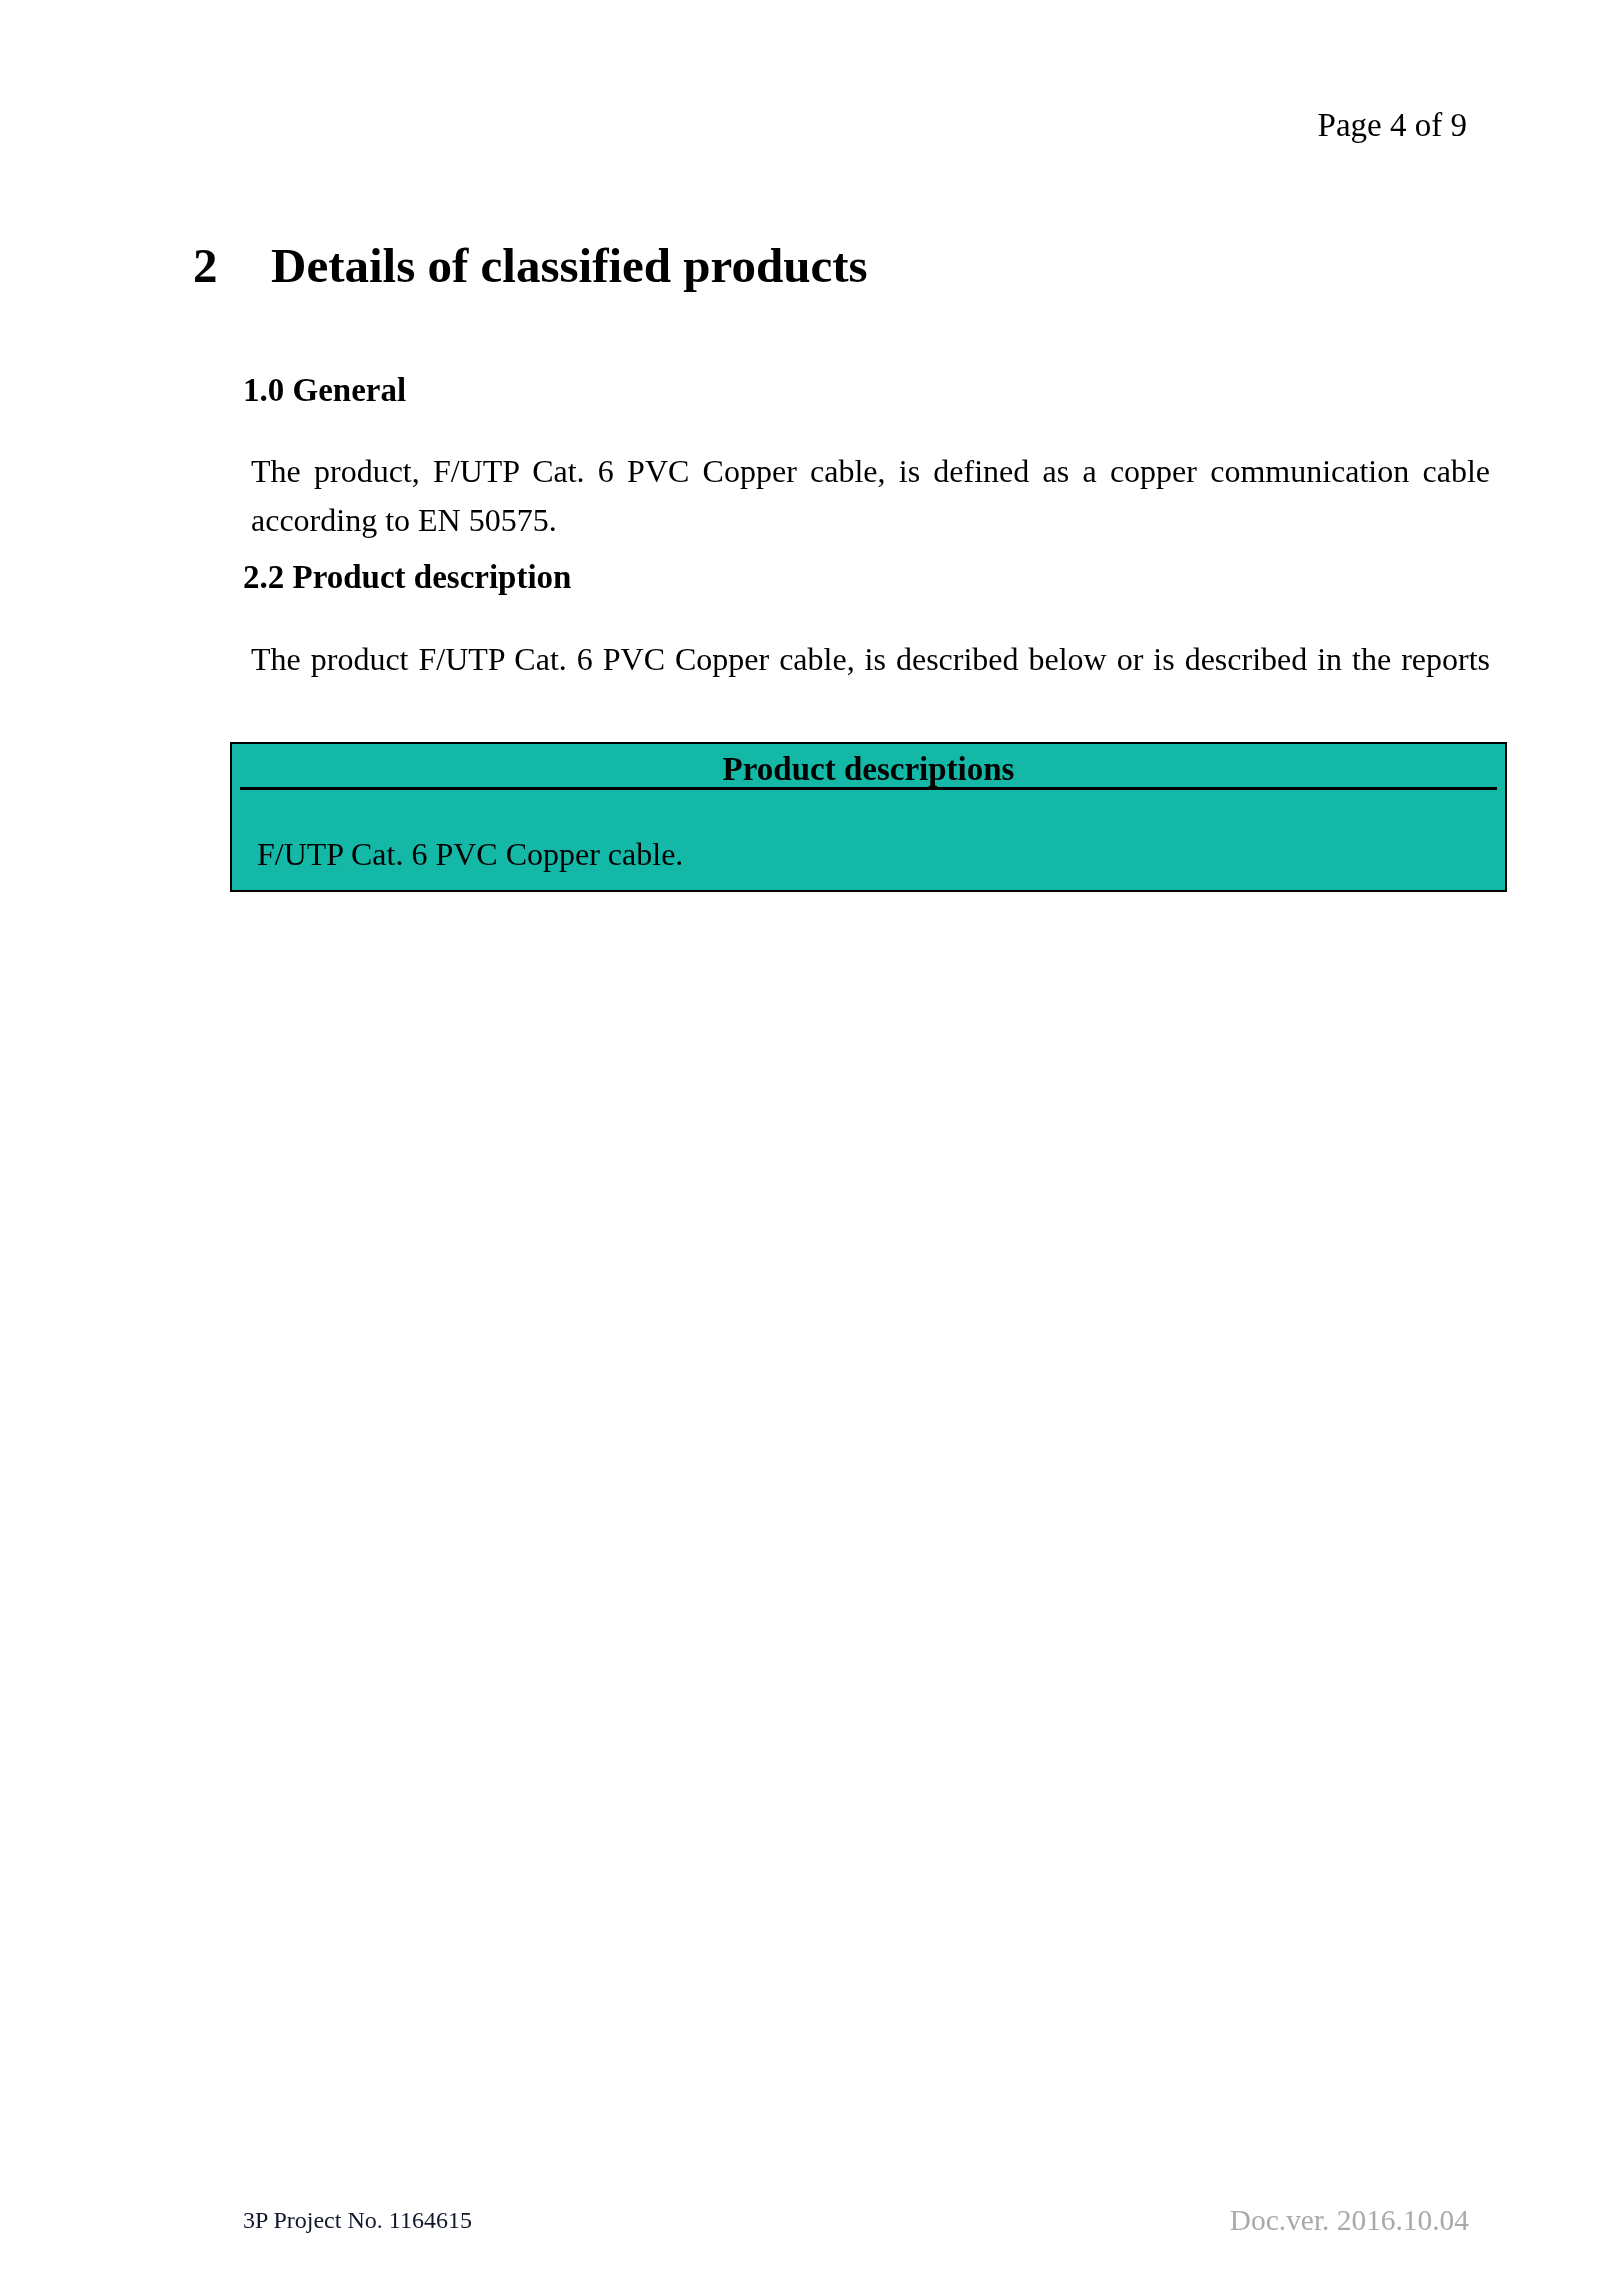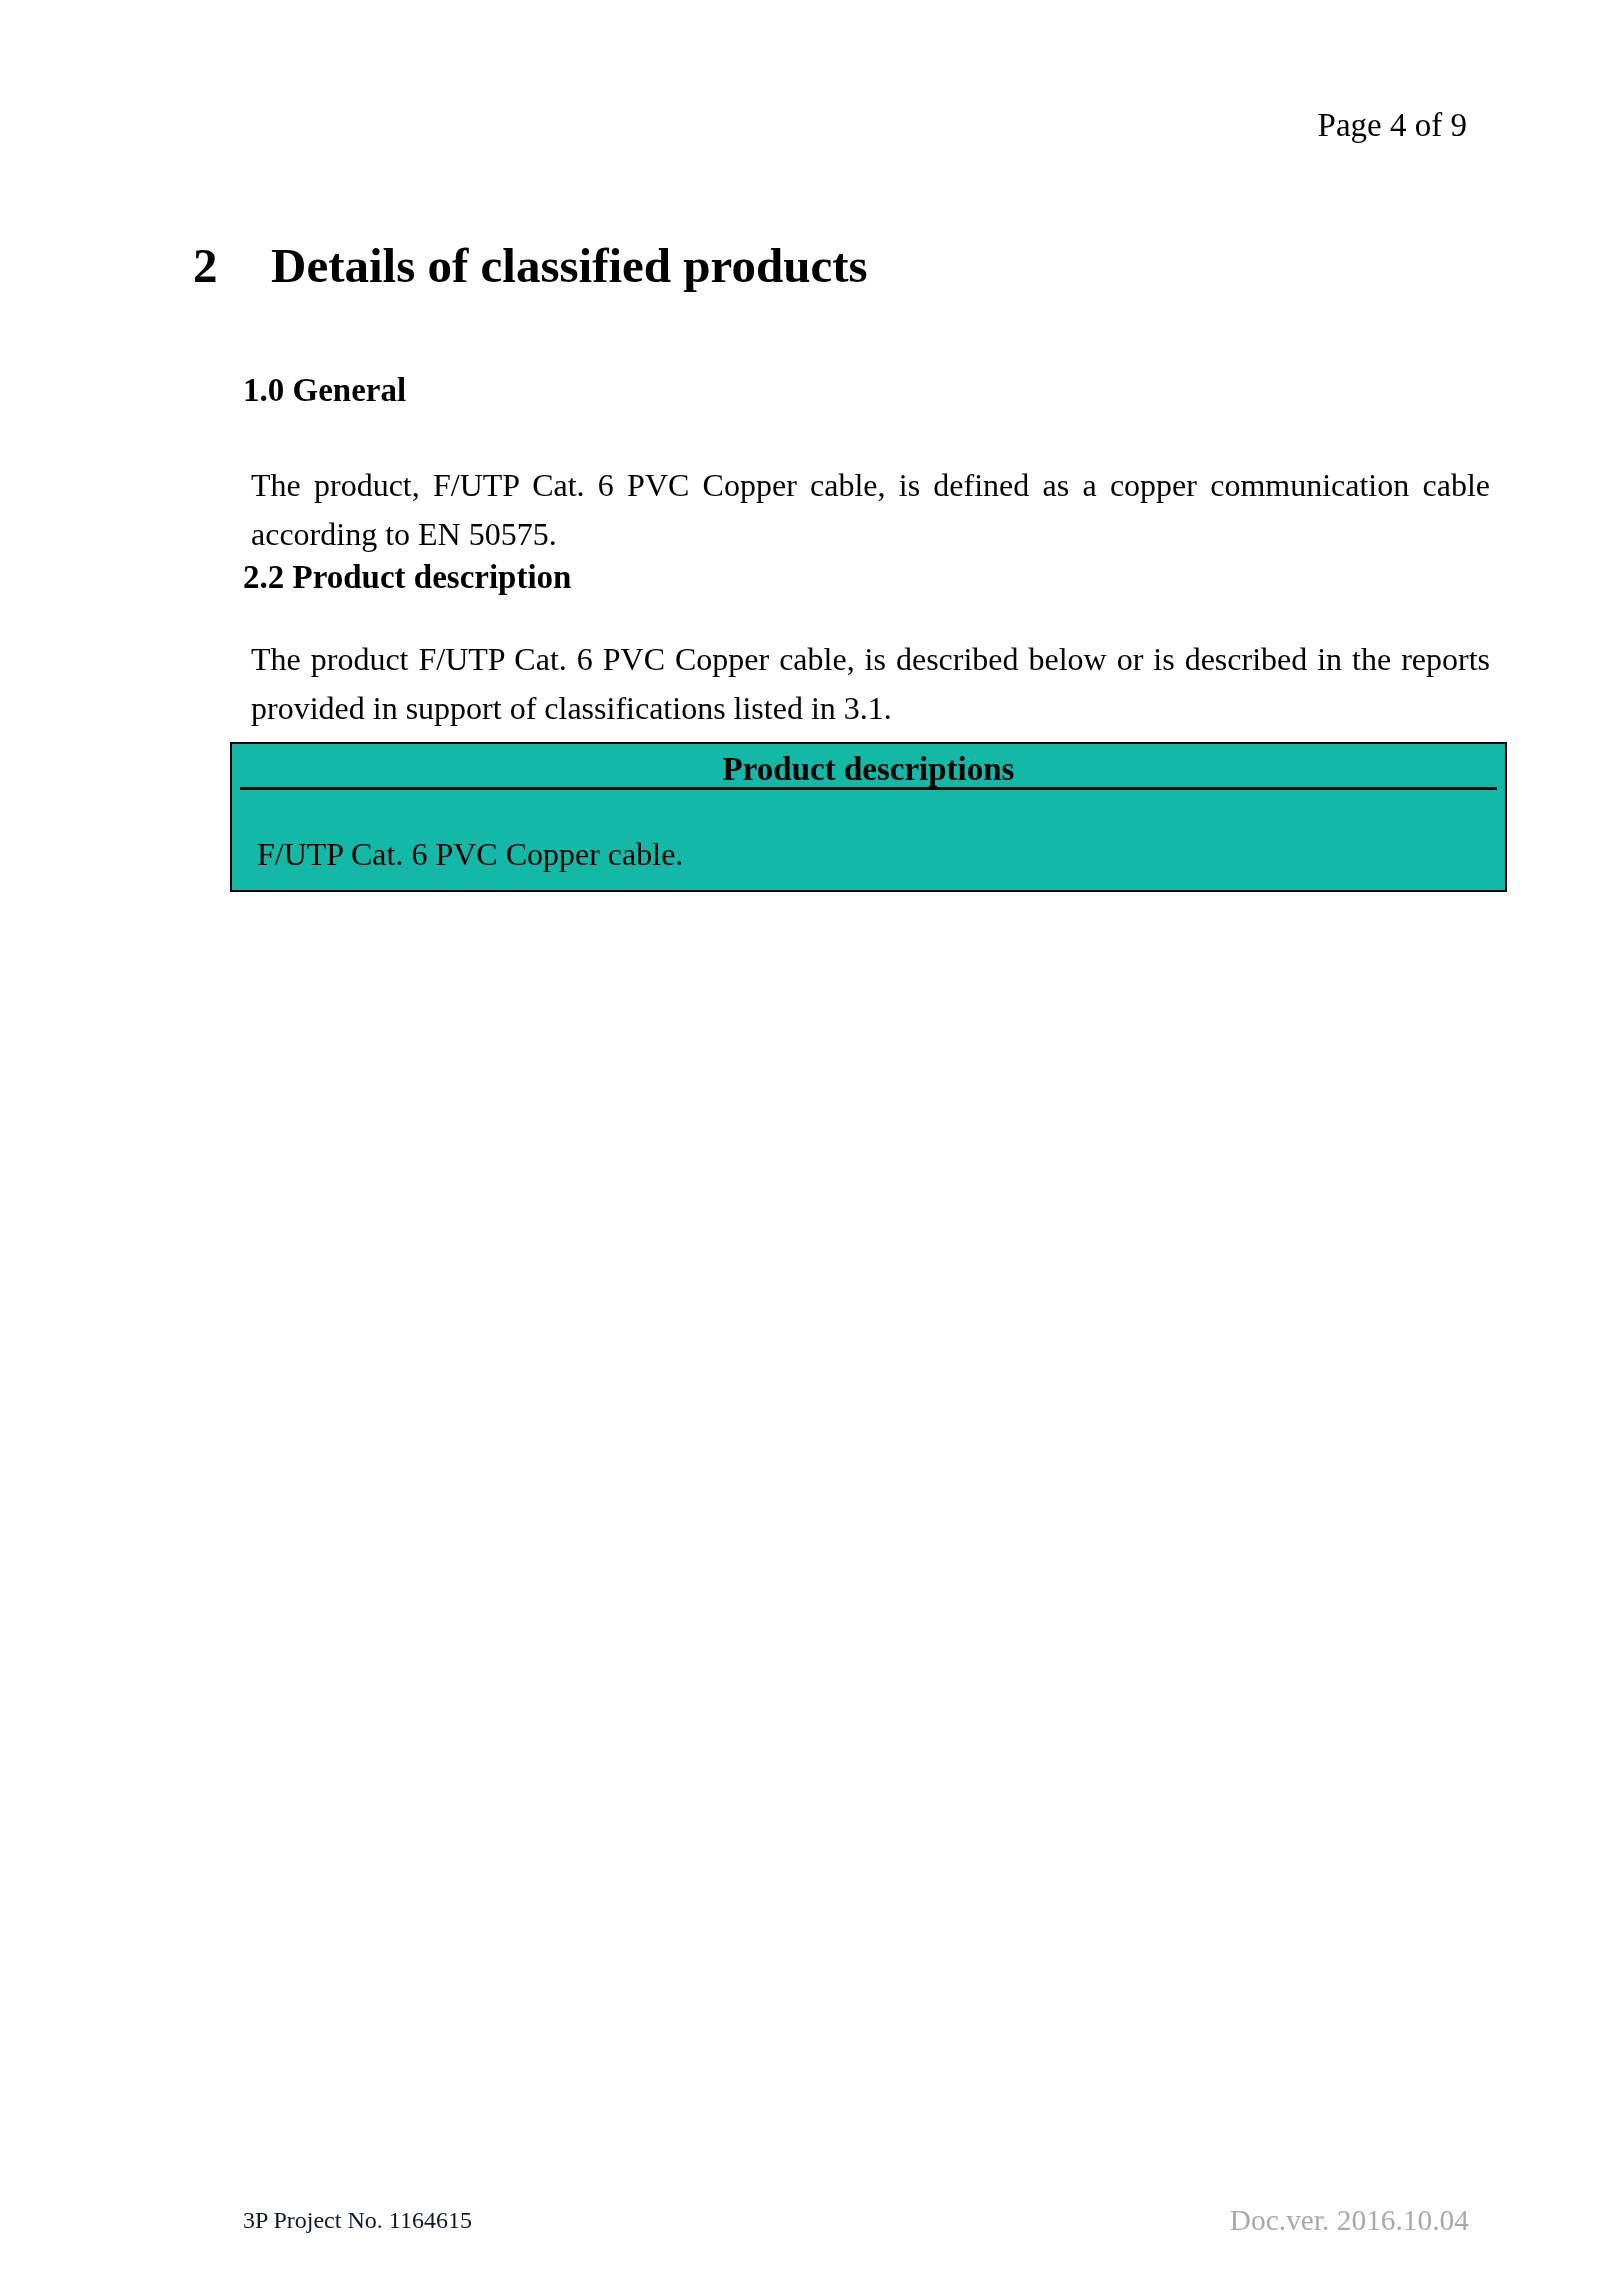--- a/index.html
+++ b/index.html
@@ -55,21 +55,21 @@
   .sub-heading.h22 { top: 525px; }
 
   
   .paragraph {
     position: absolute;
     left: 211px;
     width: 1255px;
     font-size: 32px;
     line-height: 41px;
   }
-  .paragraph.p1 { top: 425px; }
+  .paragraph.p1 { top: 411px; }
   .paragraph.p2 { top: 599px; }
   .line-fill {
     text-align: justify;
     text-align-last: justify;
   }
   .line-last {
     text-align: left;
   }
 
   
@@ -130,21 +130,20 @@
 
   <div class="paragraph p1">
     <div class="line-fill">The product, F/UTP Cat. 6 PVC Copper cable, is defined as a copper communication cable</div>
     <div class="line-last">according to EN 50575.</div>
   </div>
 
   <div class="sub-heading h22">2.2 Product description</div>
 
   <div class="paragraph p2">
     <div class="line-fill">The product F/UTP Cat. 6 PVC Copper cable, is described below or is described in the reports</div>
-    <div class="line-last">provided in support of classifications listed in 3.1.</div>
   </div>
 
   <div class="product-table">
     <div class="thead">Product descriptions</div>
     <div class="tcell">F/UTP Cat. 6 PVC Copper cable.</div>
   </div>
 
   <div class="footer-left">3P Project No. 1164615</div>
 
   <div class="footer-right">Doc.ver. 2016.10.04</div>

